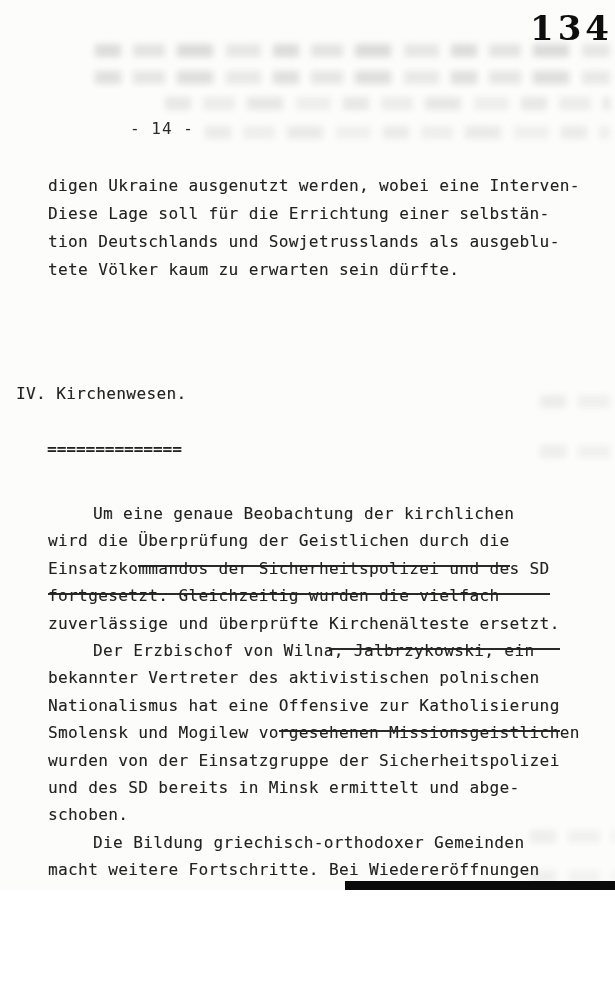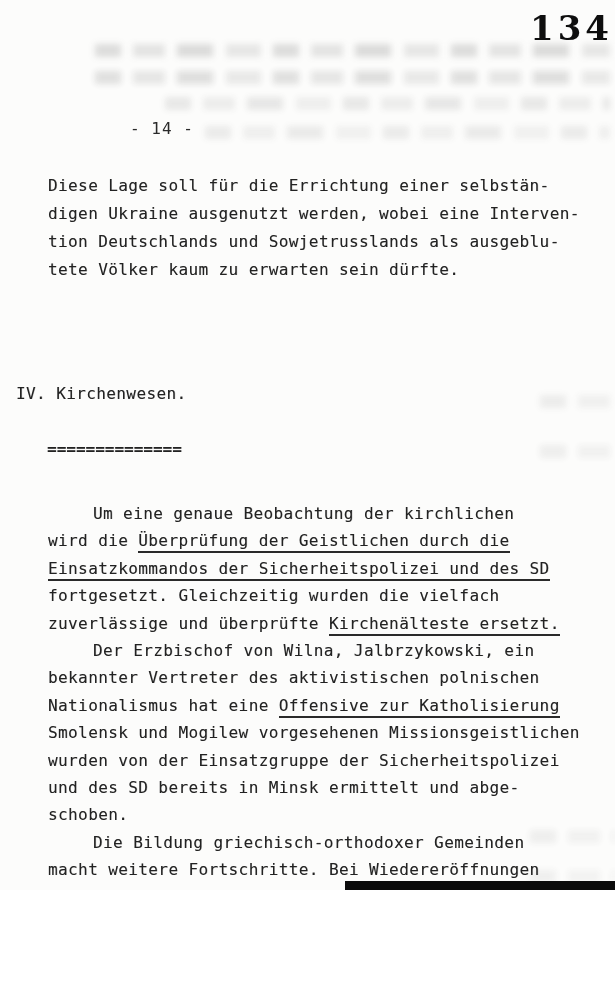--- a/index.html
+++ b/index.html
@@ -28,21 +28,21 @@
     position:absolute;left:48px;top:176px;width:545px;
     font-size:16px;letter-spacing:0.4px;
     color:#222;
     text-shadow:0.4px 0.4px 0 rgba(45,45,45,0.30);
   }
   .tline{height:28px;white-space:pre;}
   #body-text .tline{height:27.4px;}
   .tline.indent{padding-left:45px;}
   .u{
     border-bottom:2px solid #2a2a2a;
-    padding-bottom:1px;
+    padding-bottom:15px;
   }
   .heading{
     margin-top:58px;margin-left:-32px;
     white-space:pre;
   }
   .heading .h-label{display:block;height:17px;font-size:16px;}
   .heading .h-rule{display:block;height:16px;font-size:16px;font-weight:bold;letter-spacing:0;padding-left:31px;}
   #body-text{margin-top:11px;}
   
   .archive-ref{
@@ -81,22 +81,22 @@
   <div class="bleed" style="left:530px;top:830px;width:85px;opacity:0.45;"></div>
   <div class="bleed" style="left:530px;top:870px;width:85px;opacity:0.4;"></div>
   <div class="bleed" style="left:0px;top:942px;width:120px;opacity:0.35;"></div>
 
   <div class="stamp">134</div>
 
   <div class="pageno">- 14 -</div>
 
   <div class="column">
     <div id="intro-paragraph">
+        <div class="tline"><span>digen Ukraine ausgenutzt werden, wobei eine Interven-</span></div>
         <div class="tline"><span>Diese Lage soll für die Errichtung einer selbstän-</span></div>
-        <div class="tline"><span>digen Ukraine ausgenutzt werden, wobei eine Interven-</span></div>
         <div class="tline"><span>tion Deutschlands und Sowjetrusslands als ausgeblu-</span></div>
         <div class="tline"><span>tete Völker kaum zu erwarten sein dürfte.</span></div>
       </div>
 
     <div class="heading">
       <span class="h-label">IV. Kirchenwesen.</span>
       <span class="h-rule">==============</span>
     </div>
 
     <div id="body-text">

